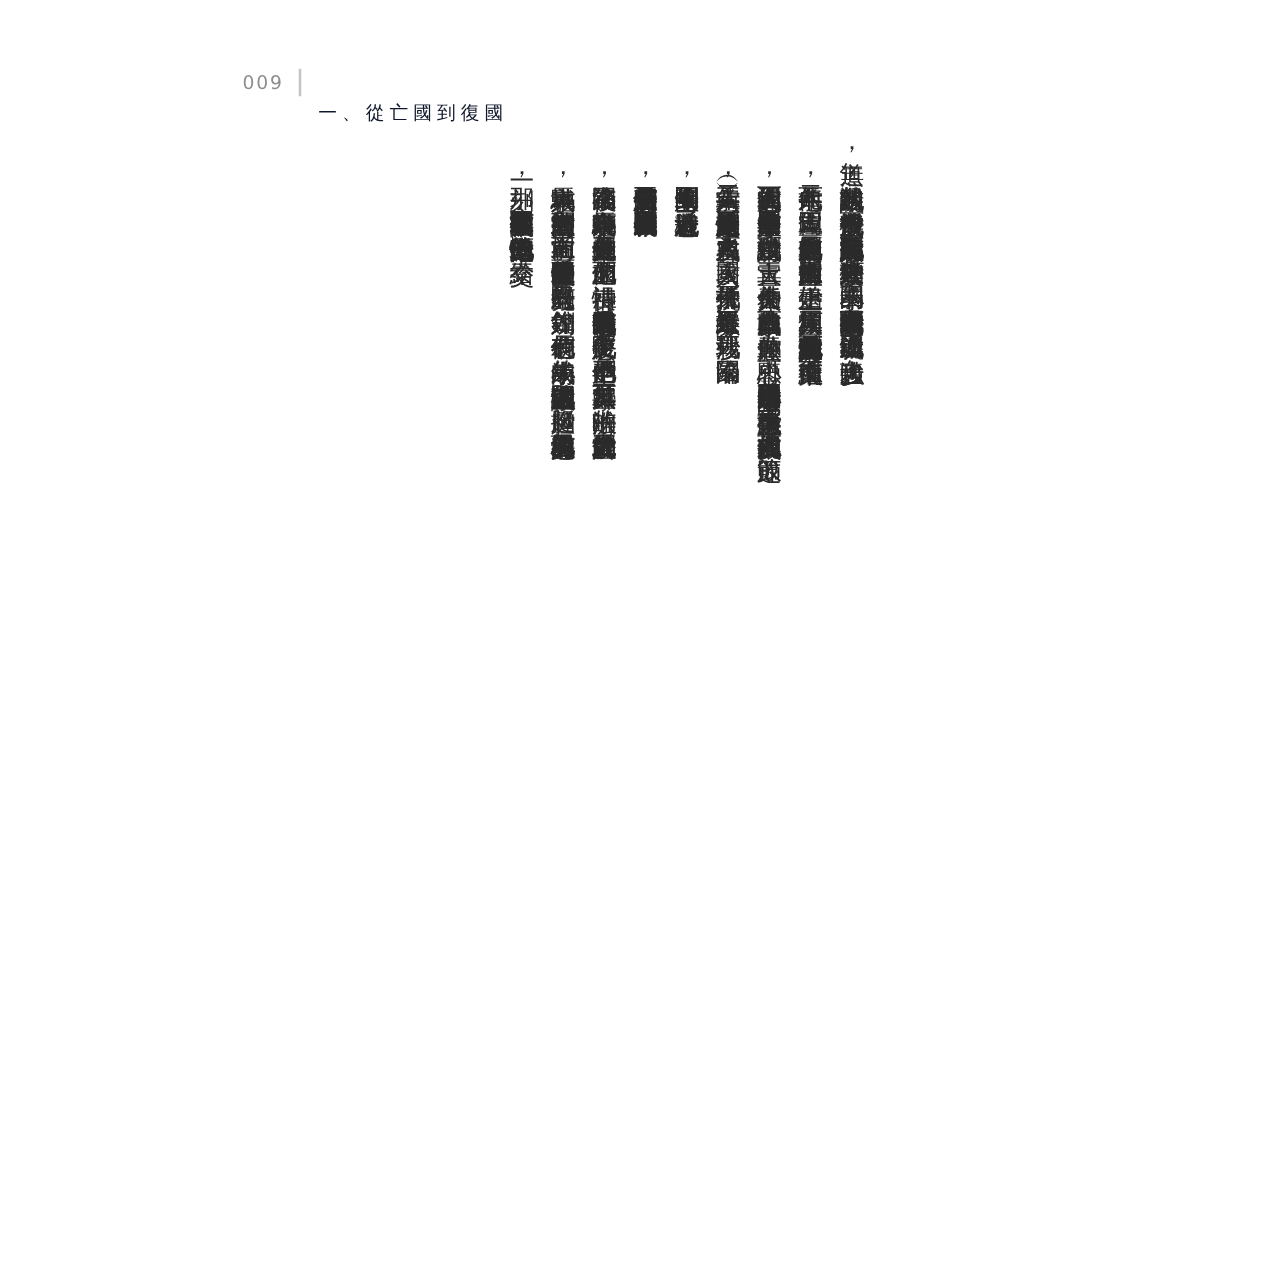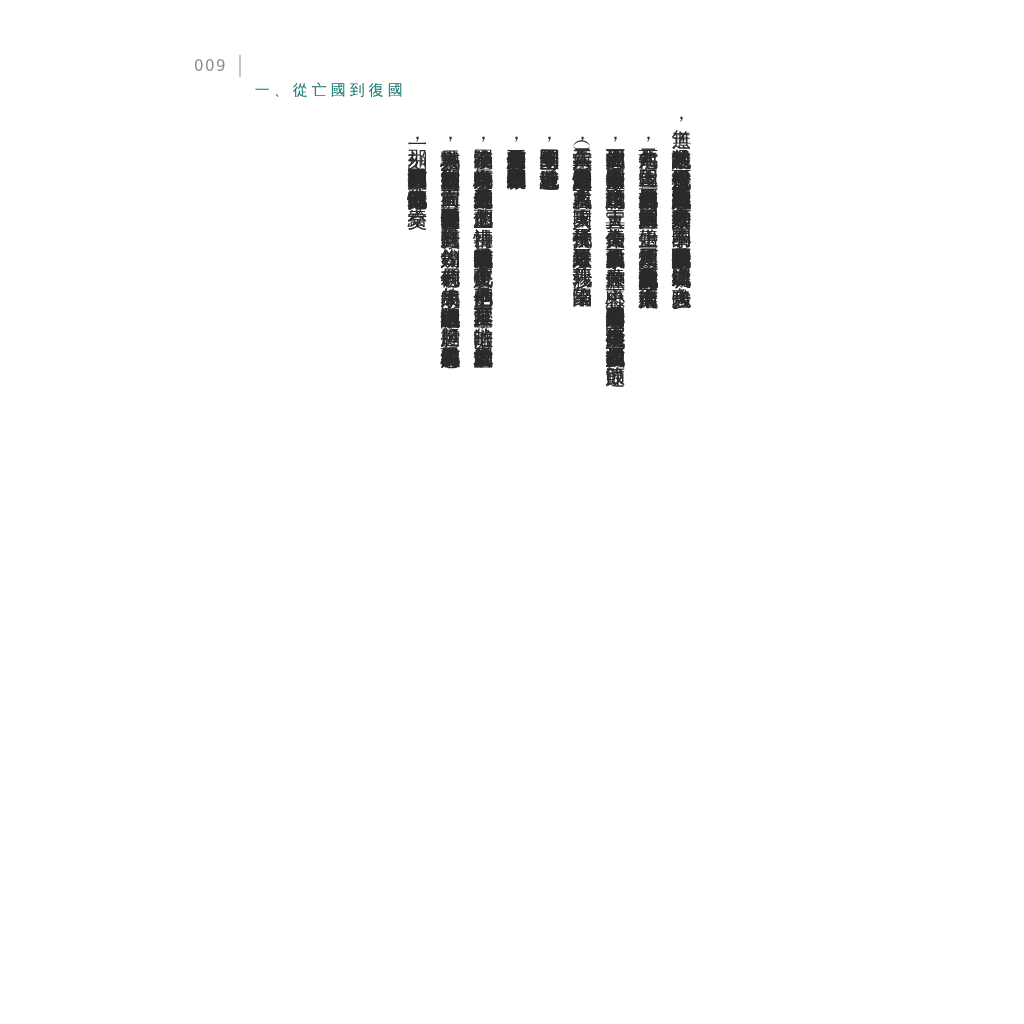--- a/index.html
+++ b/index.html
@@ -32,21 +32,21 @@
     letter-spacing: 1.5px;
   }
   .header-divider {
     width: 1.5px;
     height: 22px;
     background: #c4c4c4;
     margin: 0 14px 0 12px;
   }
   .chapter-title {
     font-size: 15px;
-    color: #0f766e;
+    color: #0f172a;
     letter-spacing: 4px;
     margin-top: 48px;
   }
   
   .text-block {
     position: absolute;
     top: 114px;
     right: 229px;
     width: 596px;
     height: 852px;

